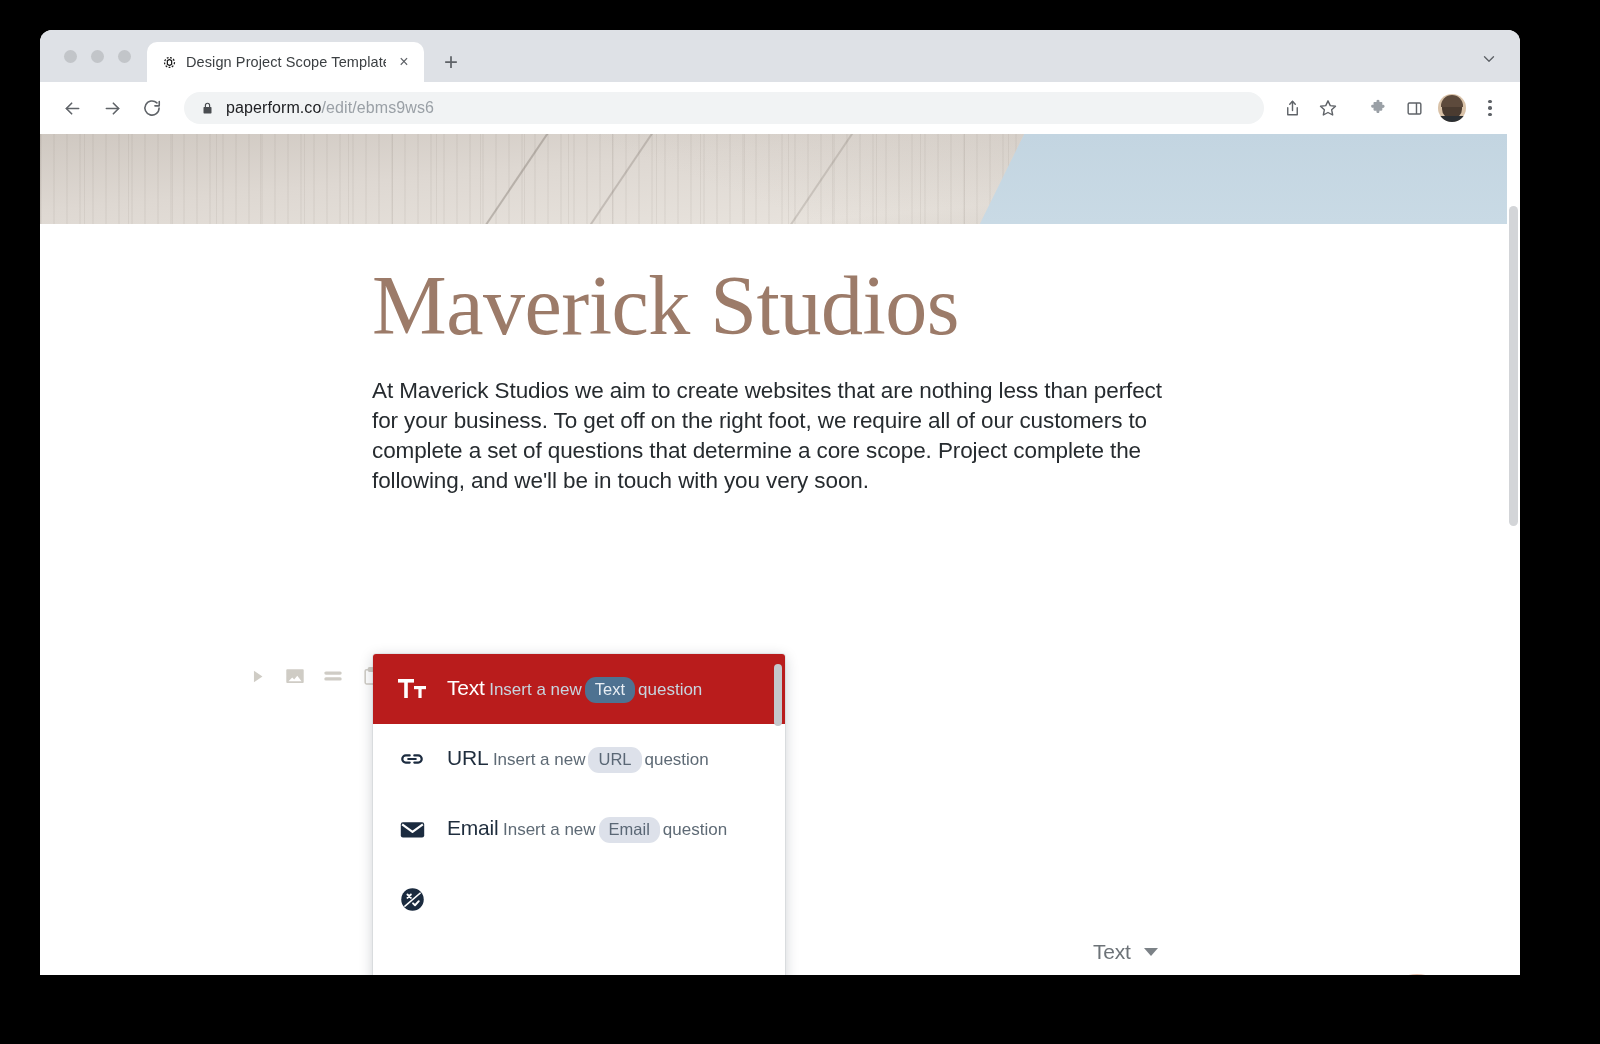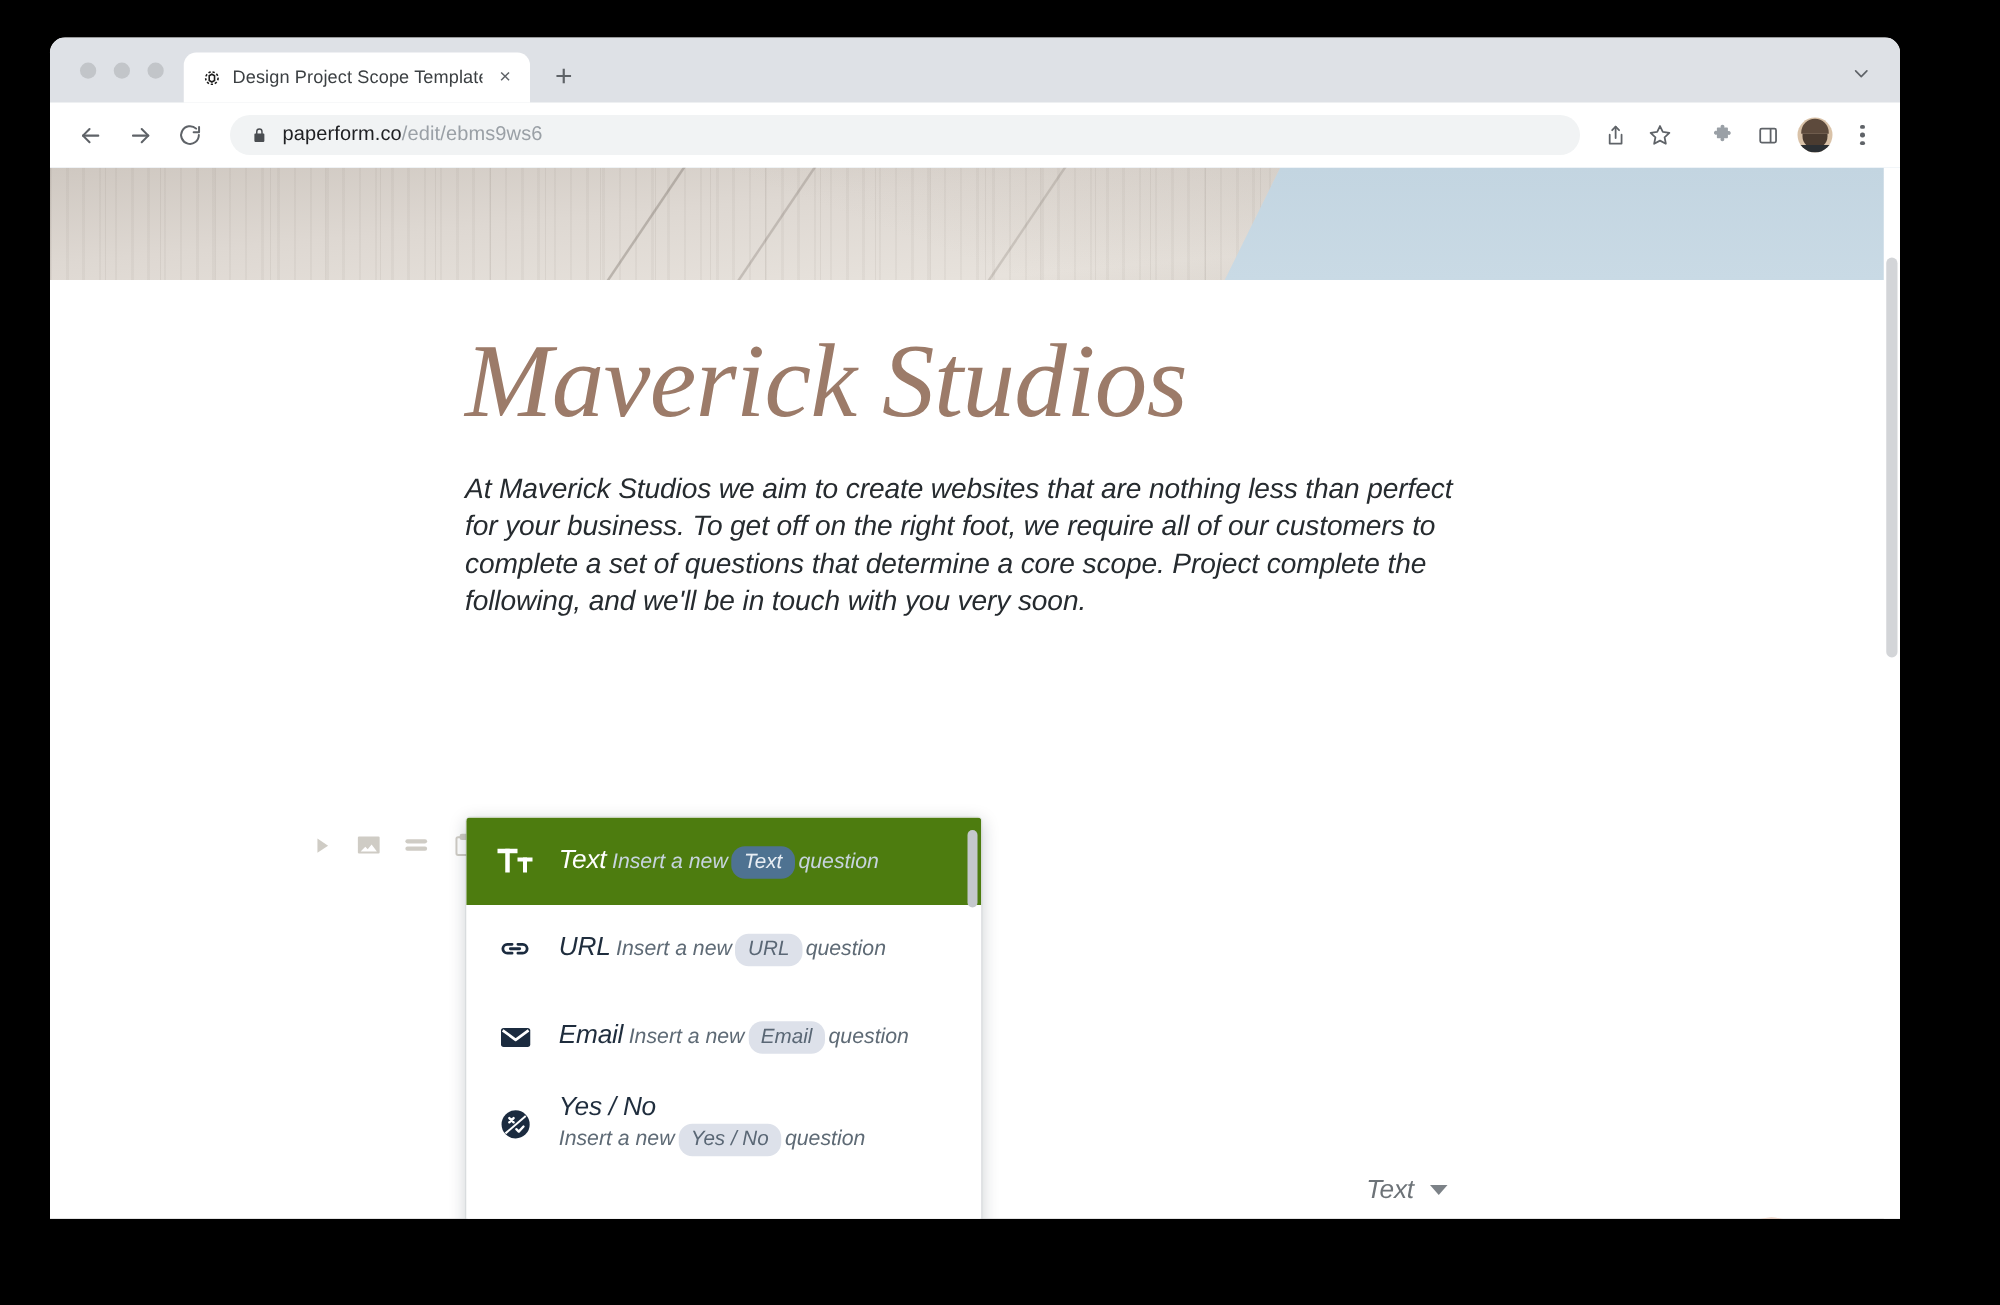--- a/index.html
+++ b/index.html
@@ -130,21 +130,20 @@
     gap: 3px; flex: 0 0 auto;
   }
   #menu-kebab i { width: 3.5px; height: 3.5px; border-radius: 50%; background: #5f6368; display: block; }
 
   
   #page {
     position: relative;
     height: 841px;
     background: #ffffff;
     overflow: hidden;
-    font-style: italic;
   }
 
   
   #hero {
     position: relative;
     height: 90px;
     overflow: hidden;
     background: #c6d7e2;
   }
   #hero .wall {
@@ -247,21 +246,21 @@
     letter-spacing: 1.1px;
     color: #5a6a78;
     padding: 18px 0 13px 24px;
   }
   .menu-item {
     display: flex; align-items: center;
     gap: 20px;
     padding: 14px 18px 14px 24px;
     height: 70px;
   }
-  .menu-item.selected { background: #4d7c0f; }
+  .menu-item.selected { background: #b91c1c; }
   .menu-item .mi-icon {
     width: 30px; height: 30px; flex: 0 0 auto;
     display: flex; align-items: center; justify-content: center;
     color: #1b2b3f;
   }
   .menu-item.selected .mi-icon { color: #ffffff; }
   .mi-text { min-width: 0; }
   .mi-title {
     font-size: 21px; color: #1f2d3d;
     line-height: 1.25; letter-spacing: -.2px;
@@ -521,24 +520,20 @@
 
         <div class="menu-item">
           <span class="mi-icon">
             <svg viewBox="0 0 30 30" width="27" height="27">
                 <circle cx="15" cy="15" r="12.5" fill="currentColor"></circle>
                 <line x1="6" y1="23" x2="24" y2="7.5" stroke="#ffffff" stroke-width="1.8"></line>
                 <path d="M9.4 9.4 13.2 13.2 M13.2 9.4 9.4 13.2" stroke="#ffffff" stroke-width="2.1" stroke-linecap="round"></path>
                 <path d="M15.6 19.3 17.8 21.4 22 16.9" stroke="#ffffff" stroke-width="2.1" fill="none" stroke-linecap="round" stroke-linejoin="round"></path>
               </svg>
           </span>
-          <span class="mi-text">
-            <span class="mi-title">Yes / No</span>
-            <span class="mi-sub"><span>Insert a new</span><span class="mi-chip">Yes / No</span><span>question</span></span>
-          </span>
         </div>
 
       </div>
 
       <div id="menu-scrollbar-track"></div>
       <div id="menu-scrollbar-thumb"></div>
     </div>
 
     <div class="field-type" id="field-type-1">
       <span class="ft-label">Text</span>

